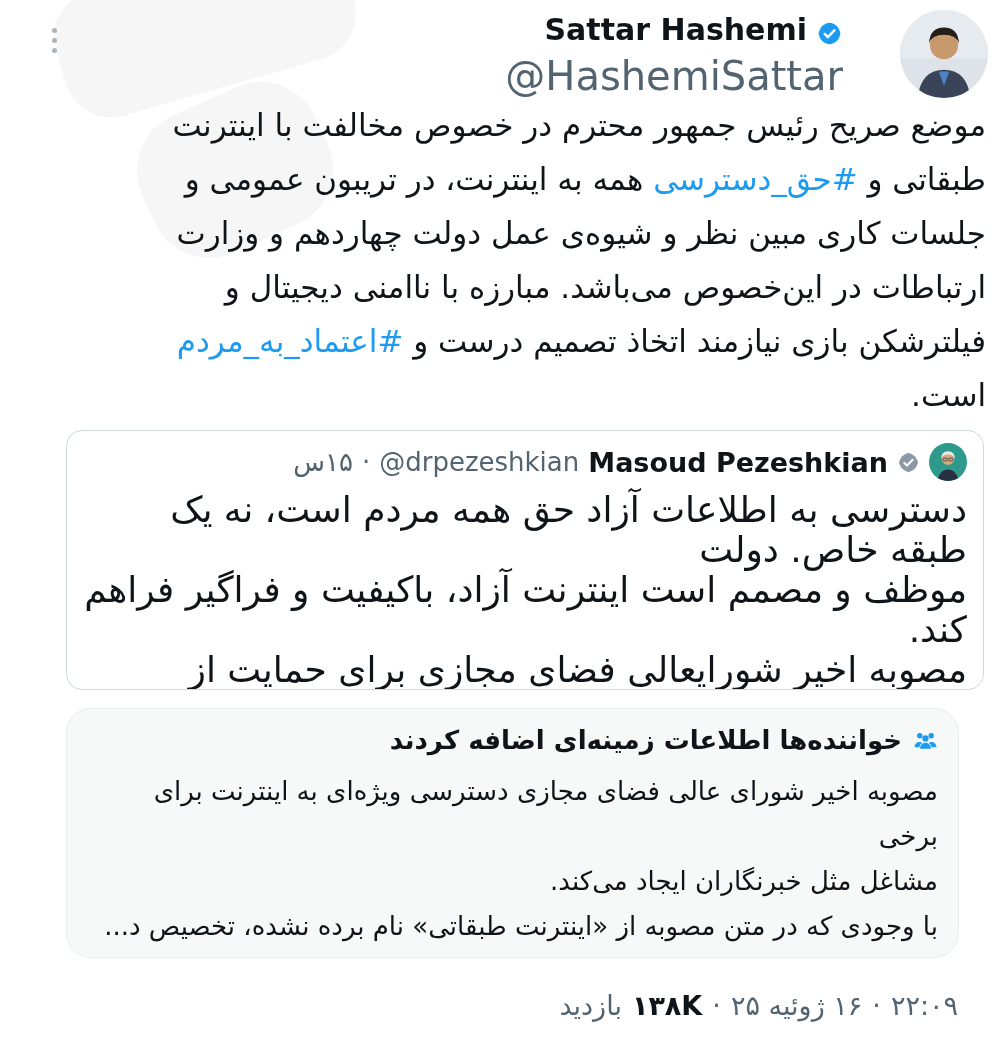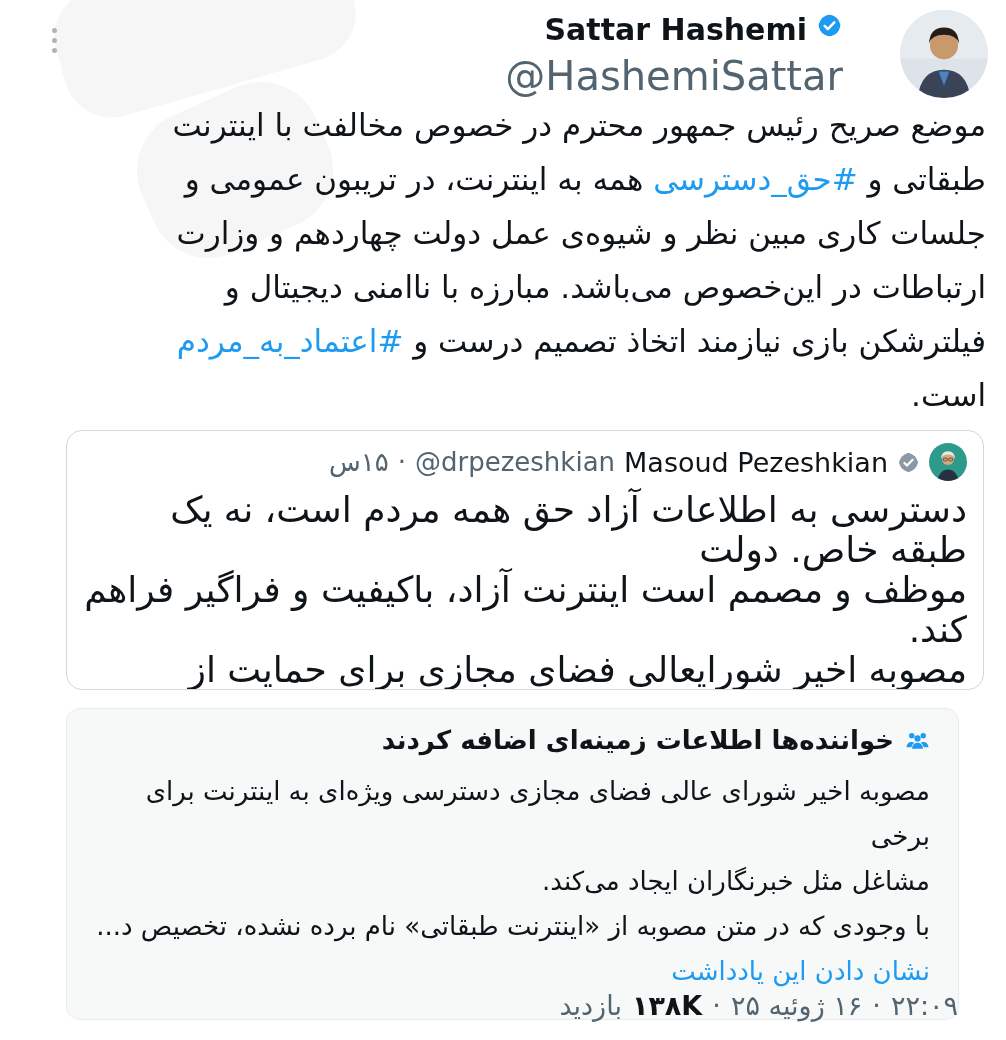--- a/index.html
+++ b/index.html
@@ -35,21 +35,21 @@
   .avatar-quote {
     width: 38px; height: 38px; border-radius: 50%; overflow: hidden; flex: 0 0 auto; cursor: pointer;
   }
   .avatar-main svg, .avatar-quote svg { display: block; width: 100%; height: 100%; }
 
   .header-text {
     position: absolute; right: 163px; top: 12px;
     display: flex; flex-direction: column; align-items: flex-start; 
     text-align: right;
   }
-  .name-row { display: flex; align-items: flex-start; gap: 9px; }
+  .name-row { display: flex; align-items: flex-end; gap: 9px; }
   .display-name { font-size: 30px; font-weight: bold; color: #0f1419; cursor: pointer; }
   .handle { font-size: 40px; color: #536471; margin-top: 6px; cursor: pointer; }
 
   .badge { display: inline-block; color: #1d9bf0; }
   .badge.gray { color: #8b98a5; }
   .badge svg { display: block; }
 
   
   .tweet-text {
     position: absolute; top: 98px; right: 20px; left: 16px;
@@ -59,32 +59,32 @@
   }
   .seg-hashtag { color: #1d9bf0; cursor: pointer; }
 
   
   .quote-card {
     position: absolute; top: 430px; right: 22px; left: 66px; height: 260px;
     border: 1px solid #cfd9de; border-radius: 16px; background: #fff;
     padding: 11px 16px; box-sizing: border-box; cursor: pointer; overflow: hidden;
   }
   .quote-header { display: flex; align-items: center; gap: 9px; height: 40px; }
-  .q-name { font-size: 27px; font-weight: normal; color: #0f1419; white-space: nowrap; }
+  .q-name { font-size: 27px; font-weight: bold; color: #0f1419; white-space: nowrap; }
   .q-handle, .q-dot, .q-time { font-size: 26px; color: #536471; white-space: nowrap; }
   .quote-text {
     margin-top: 8px; font-size: 36px; line-height: 40px;
     text-align: right; white-space: pre-line; color: #0f1419;
   }
 
   
   .note-box {
-    position: absolute; top: 708px; right: 47px; left: 66px; height: 312px;
-    background: #f7f9f9; border: 1px solid #e8eced; border-radius: 14px;
-    padding: 16px 28px; box-sizing: border-box; overflow: hidden;
+    position: absolute; top: 708px; right: 47px; left: 66px; height: 250px;
+    background: #f7f9f9; border: 1px solid #e8eced; border-radius: 25px;
+    padding: 16px 20px; box-sizing: border-box; overflow: hidden;
   }
   .note-header { display: flex; align-items: center; gap: 11px; }
   .note-title { font-size: 26px; font-weight: bold; color: #0f1419; }
   .people-icon { color: #1d9bf0; flex: 0 0 auto; display: inline-flex; }
   .note-body {
     margin-top: 14px; font-size: 26px; line-height: 45px;
     text-align: right; white-space: pre-line; color: #0f1419;
   }
   .note-link { font-size: 26px; line-height: 45px; color: #1d9bf0; cursor: pointer; display: inline-block; }
 

